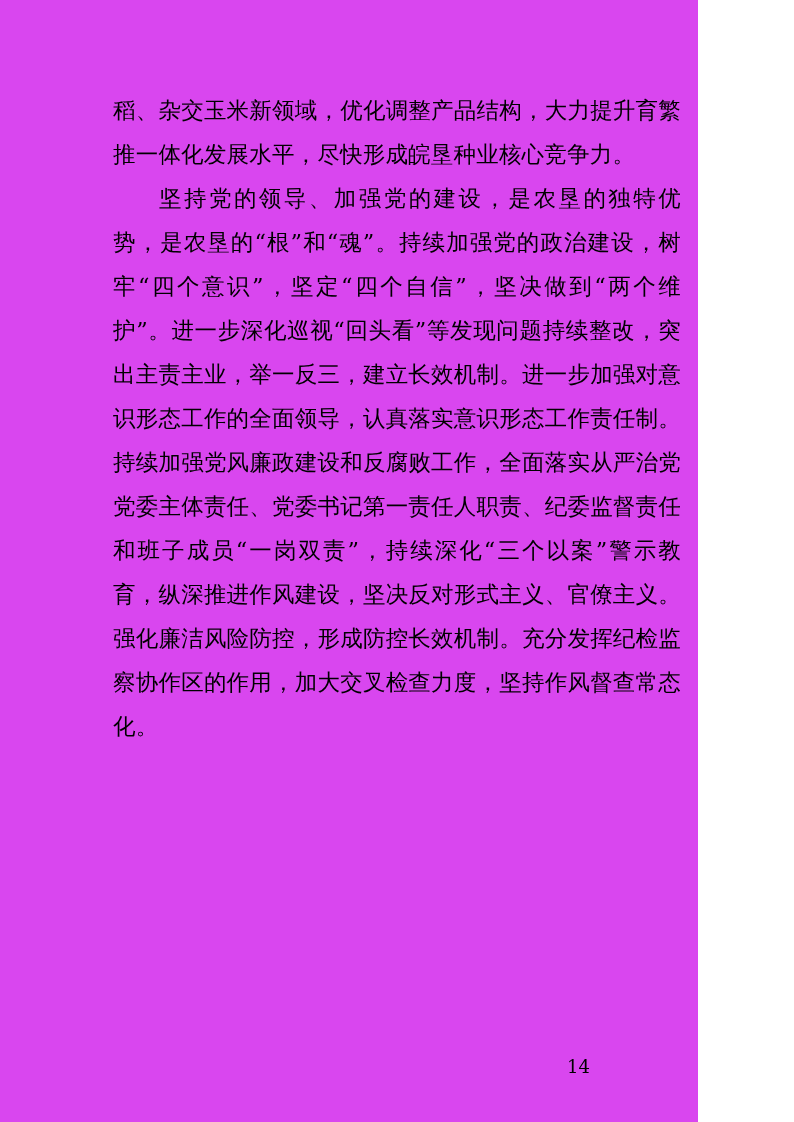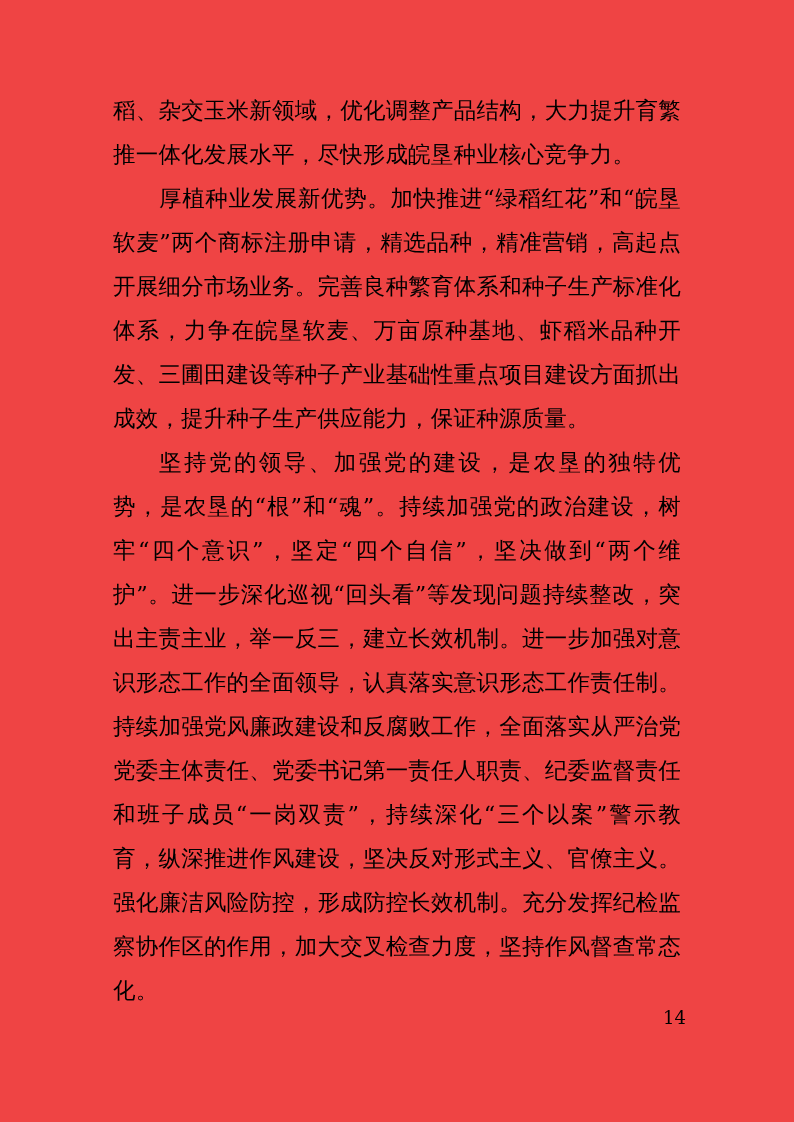--- a/index.html
+++ b/index.html
@@ -2,23 +2,23 @@
 <html><head>
 <meta charset="utf-8">
 <style>
   html, body {
     margin: 0;
     padding: 0;
     background: #ffffff;
   }
   .page {
     position: relative;
-    width: 794px;
+    width: 698px;
     height: 1122px;
-    background: #ef4444;
+    background: #d946ef;
     box-sizing: border-box;
     overflow: hidden;
     font-family: "DejaVu Serif", serif;
   }
   .content {
     position: absolute;
     left: 113px;
     top: 88px;
     width: 568px;
   }
@@ -35,29 +35,28 @@
   }
   .para.indent {
     text-indent: 46px;
   }
   .para.heading {
     text-indent: 24px;
   }
   .page-number {
     position: absolute;
     right: 108px;
-    top: 1007px;
+    top: 1056px;
     font-family: "DejaVu Serif", serif;
     font-size: 18px;
     color: #000000;
   }
 </style>
 </head>
 <body>
 
 <div class="page">
   <div class="content">
     <p class="para">稻、杂交玉米新领域，优化调整产品结构，大力提升育繁推一体化发展水平，尽快形成皖垦种业核心竞争力。</p>
-    <p class="para indent">厚植种业发展新优势。加快推进“绿稻红花”和“皖垦软麦”两个商标注册申请，精选品种，精准营销，高起点开展细分市场业务。完善良种繁育体系和种子生产标准化体系，力争在皖垦软麦、万亩原种基地、虾稻米品种开发、三圃田建设等种子产业基础性重点项目建设方面抓出成效，提升种子生产供应能力，保证种源质量。</p>
     <p class="para indent">坚持党的领导、加强党的建设，是农垦的独特优势，是农垦的“根”和“魂”。持续加强党的政治建设，树牢“四个意识”，坚定“四个自信”，坚决做到“两个维护”。进一步深化巡视“回头看”等发现问题持续整改，突出主责主业，举一反三，建立长效机制。进一步加强对意识形态工作的全面领导，认真落实意识形态工作责任制。持续加强党风廉政建设和反腐败工作，全面落实从严治党党委主体责任、党委书记第一责任人职责、纪委监督责任和班子成员“一岗双责”，持续深化“三个以案”警示教育，纵深推进作风建设，坚决反对形式主义、官僚主义。强化廉洁风险防控，形成防控长效机制。充分发挥纪检监察协作区的作用，加大交叉检查力度，坚持作风督查常态化。</p>
   </div>
   <div class="page-number">14</div>
 </div>
 
 </body></html>

